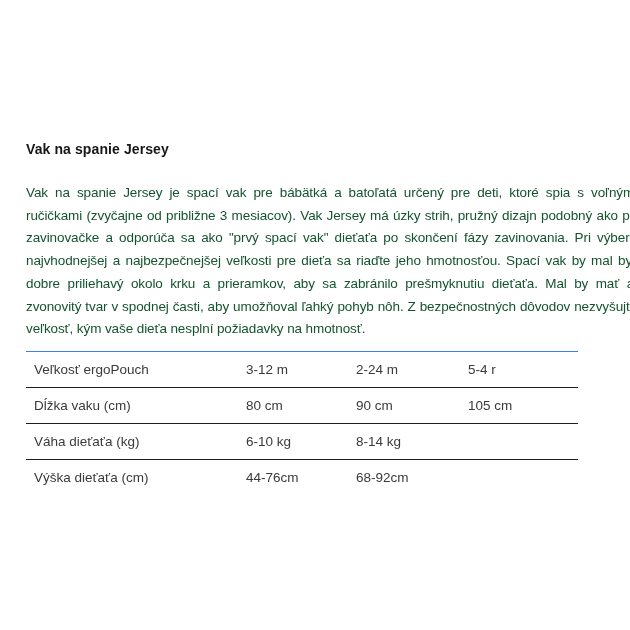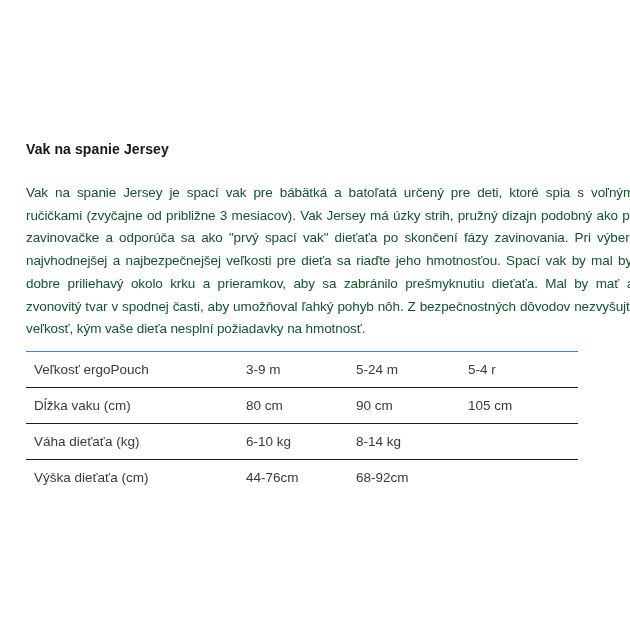--- a/index.html
+++ b/index.html
@@ -84,22 +84,22 @@
     <table class="size-table">
       <colgroup>
         <col class="c1">
           <col class="c2">
           <col class="c3">
           <col class="c4">
       </colgroup>
       <tbody>
         <tr>
           <td class="lbl">Veľkosť ergoPouch</td>
-          <td>3-9 m</td>
-          <td>5-24 m</td>
+          <td>3-12 m</td>
+          <td>2-24 m</td>
           <td>5-4 r</td>
         </tr>
         <tr>
           <td class="lbl">Dĺžka vaku (cm)</td>
           <td>80 cm</td>
           <td>90 cm</td>
           <td>105 cm</td>
         </tr>
         <tr>
           <td class="lbl">Váha dieťaťa (kg)</td>

